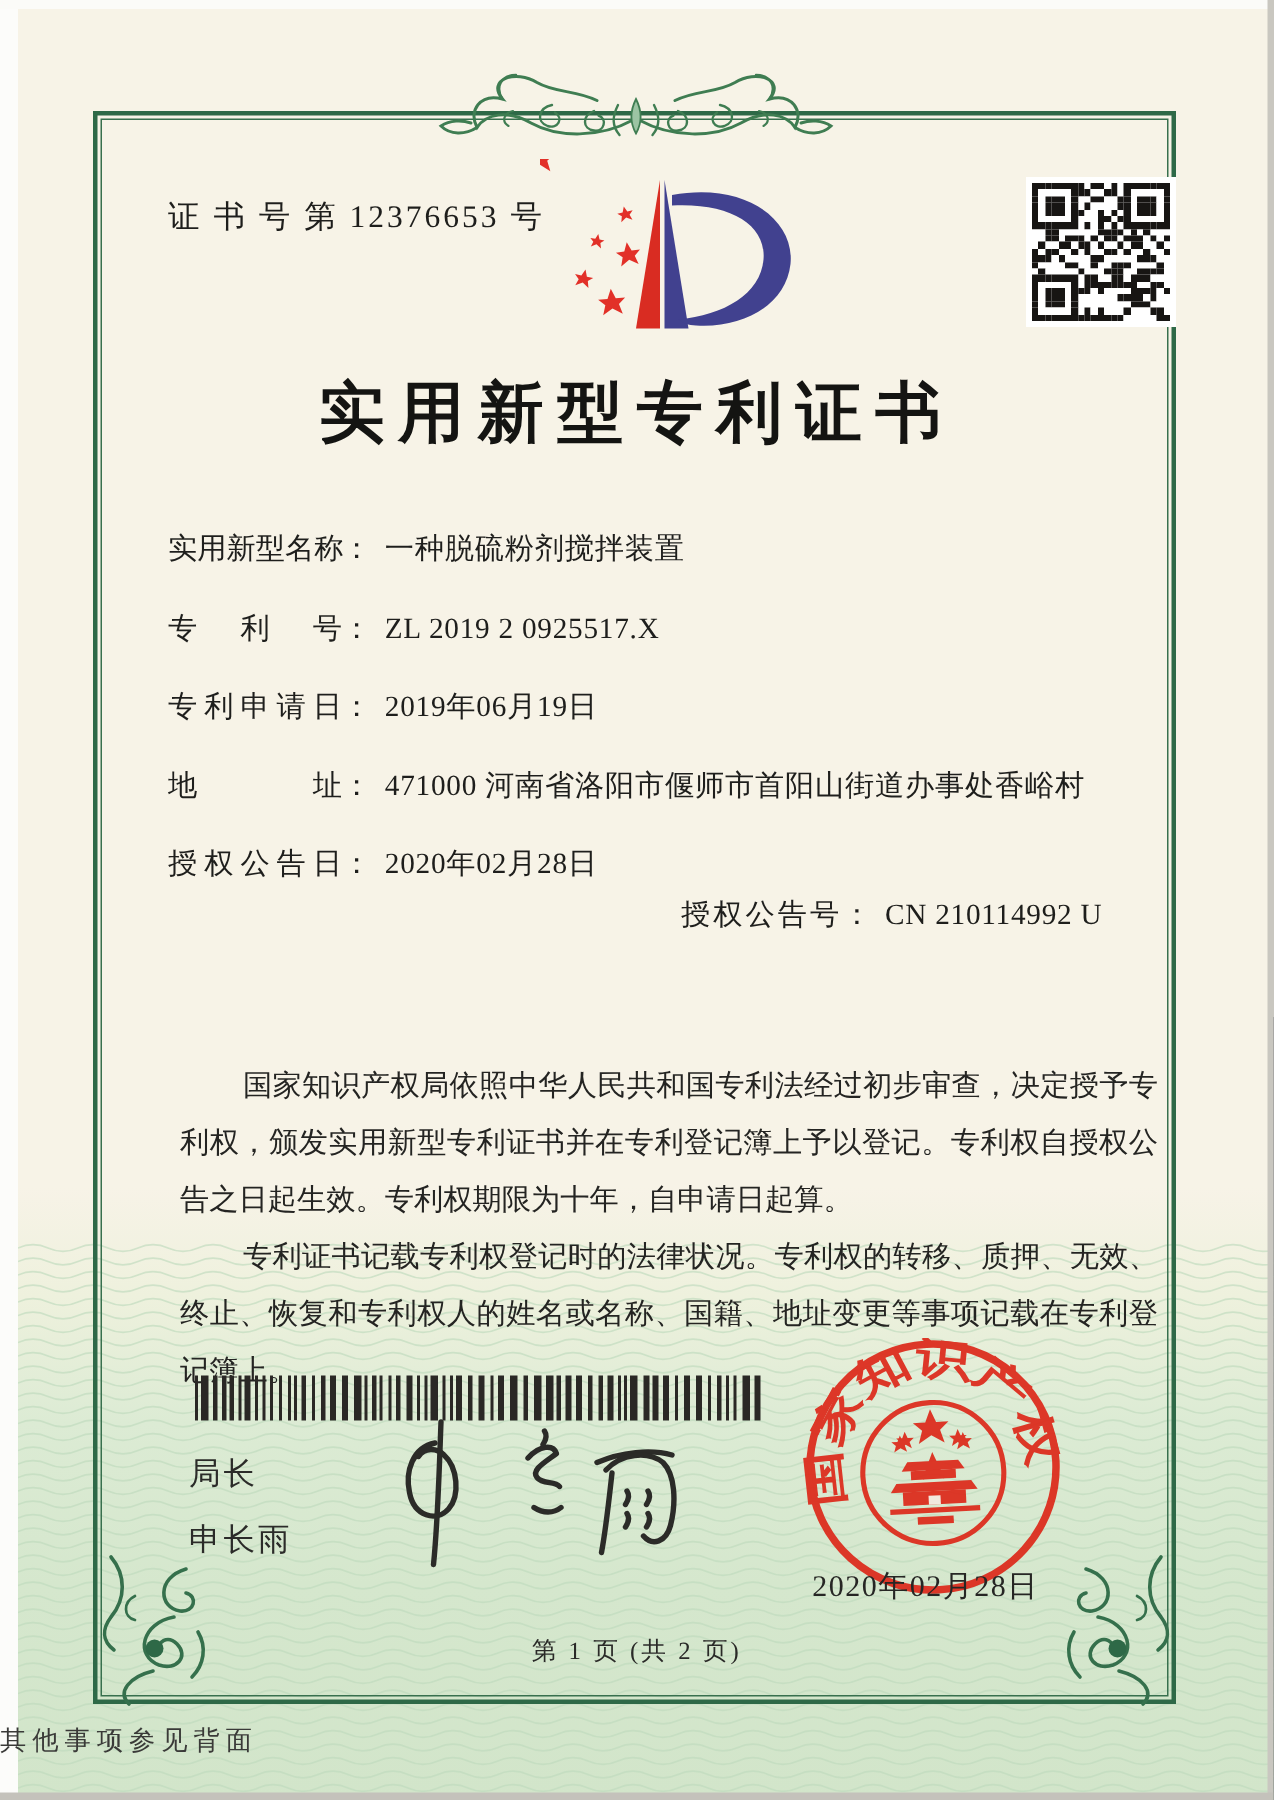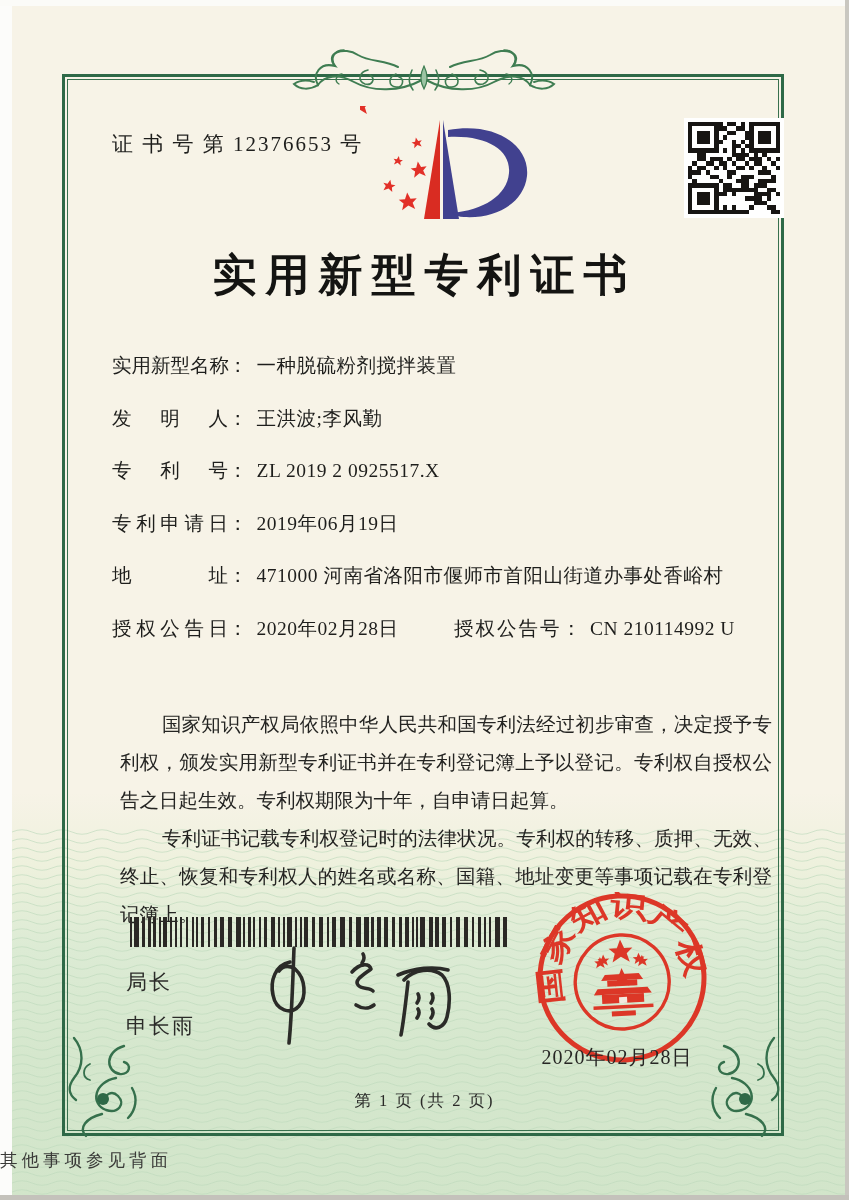--- a/index.html
+++ b/index.html
@@ -32,21 +32,21 @@
   .qr-grid .l{background:#fff;}
 
   .title{position:absolute;left:0;top:246px;width:100%;text-align:center;font-size:44px;font-weight:600;letter-spacing:9px;color:#141412;}
 
   .fields{position:absolute;left:112px;top:352px;width:660px;font-size:19.5px;}
   .field-row{height:52.5px;position:relative;white-space:nowrap;}
   .f-label{display:inline-block;width:116px;text-align:justify;text-align-last:justify;text-justify:inter-character;}
   .f-colon{display:inline-block;}
   .f-value{margin-left:9px;letter-spacing:0.5px;}
   .pair2{position:absolute;left:342px;top:0;}
-  .pair2 .f-label{width:auto;letter-spacing:2px;}
+  .pair2 .f-label{width:auto;letter-spacing:2px;margin-top:34px;}
 
   .body-text{position:absolute;left:120px;top:706px;width:652px;font-size:19.5px;line-height:38px;text-align:justify;color:#242422;}
   .body-text p{margin:0;text-indent:2.15em;}
 
   .barcode{position:absolute;left:130px;top:917px;width:380px;height:30px;font-size:0;white-space:nowrap;}
   .barcode i{display:inline-block;height:100%;}
   .barcode .b{background:#2a2825;}
 
   .director{position:absolute;left:126px;top:968px;font-family:"Liberation Sans","DejaVu Sans",sans-serif;font-size:21px;color:#2b2b29;}
   .director div{margin-bottom:16px;letter-spacing:2px;}
@@ -615,23 +615,20 @@
       </div>
   </div>
 
   <div class="title">实用新型专利证书</div>
 
   <div class="fields">
     <div class="field-row">
       <span class="f-label">实用新型名称</span><span class="f-colon">：</span><span class="f-value">一种脱硫粉剂搅拌装置</span>
     </div>
     <div class="field-row">
-      <span class="f-label">发明人</span><span class="f-colon">：</span><span class="f-value">王洪波;李风勤</span>
-    </div>
-    <div class="field-row">
       <span class="f-label">专利号</span><span class="f-colon">：</span><span class="f-value">ZL 2019 2 0925517.X</span>
     </div>
     <div class="field-row">
       <span class="f-label">专利申请日</span><span class="f-colon">：</span><span class="f-value">2019年06月19日</span>
     </div>
     <div class="field-row">
       <span class="f-label">地址</span><span class="f-colon">：</span><span class="f-value">471000 河南省洛阳市偃师市首阳山街道办事处香峪村</span>
     </div>
     <div class="field-row">
       <span class="f-label">授权公告日</span><span class="f-colon">：</span><span class="f-value">2020年02月28日</span>

